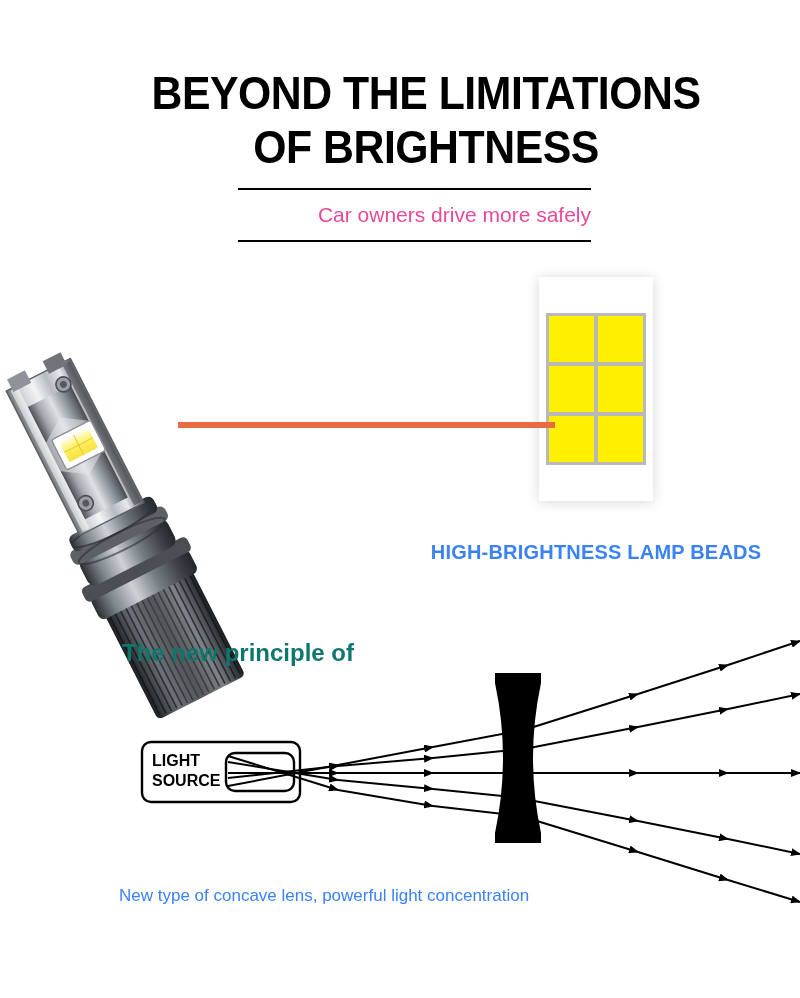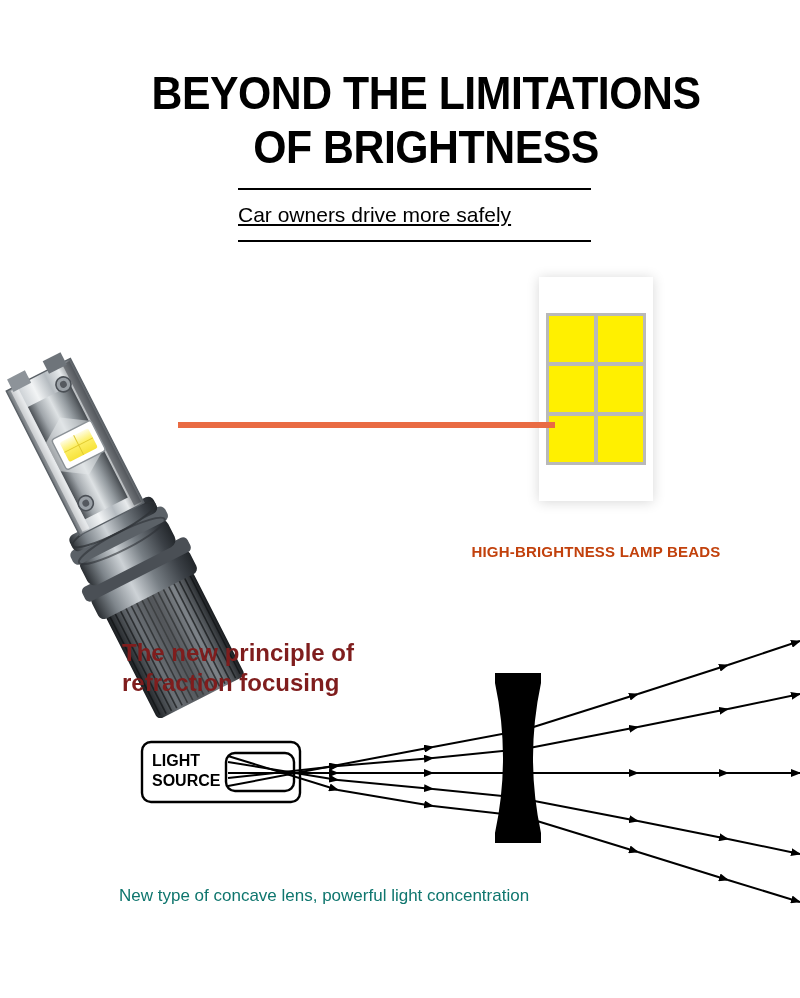--- a/index.html
+++ b/index.html
@@ -24,27 +24,26 @@
     transform: scaleX(0.93);
     transform-origin: center top;
   }
   .headline .l1 { display: block; }
   .headline .l2 { display: block; margin-top: 4px; }
 
   
   .sub-wrap { position: absolute; left: 212px; top: 188px; width: 353px; }
   .rule { width: 100%; height: 2px; background: #000; }
   .sub-text {
-    text-align: left;
+    text-align: right;
     font-size: 21px;
     line-height: 50px;
-    color: #000000;
+    color: #ec4899;
     font-weight: 400;
     letter-spacing: 0px;
-    text-decoration: underline;
   }
 
   
   .chip-card {
     position: absolute; left: 513px; top: 277px;
     width: 114px; height: 224px;
     background: #ffffff;
     box-shadow: 0 1px 12px rgba(0,0,0,0.16);
   }
   .chip-grid {
@@ -63,45 +62,45 @@
   .pointer-line {
     position: absolute; left: 152px; top: 422px;
     width: 377px; height: 6px;
     background: #e96b43;
   }
 
   
   .chip-caption {
     position: absolute; left: 400px; top: 538px; width: 340px;
     text-align: center;
-    font-size: 15px;
+    font-size: 20px;
     font-weight: 700;
     line-height: 28px;
-    color: #c2410c;
+    color: #3b82f6;
     letter-spacing: 0.2px;
   }
 
   
   .bulb { position: absolute; left: -40px; top: 318px; width: 300px; height: 400px; }
   .bulb svg { display: block; }
 
   
   .principle-heading {
     position: absolute; left: 96px; top: 638px; width: 330px;
-    font-size: 24px; font-weight: 700; line-height: 30px; color: #7f1d1d;
+    font-size: 24px; font-weight: 700; line-height: 30px; color: #0f766e;
   }
   .principle-heading span { display: block; }
 
   
   .optics { position: absolute; left: 12px; top: 610px; width: 800px; height: 300px; }
 
   
   .bottom-caption {
     position: absolute; left: 93px; top: 884px; width: 620px;
-    font-size: 17px; line-height: 24px; color: #0f766e; font-weight: 400;
+    font-size: 17px; line-height: 24px; color: #3b82f6; font-weight: 400;
   }
   .bottom-caption span { display: block; }
 </style>
 </head>
 <body>
 
 <div id="page">
 
   <div class="headline">
     <span class="l1">BEYOND THE LIMITATIONS</span>
@@ -241,21 +240,20 @@
 
   <div class="pointer-line" style="background: rgb(233, 107, 67);"></div>
 
   <div class="chip-caption">
     <span>HIGH-BRIGHTNESS</span>
     <span>LAMP BEADS</span>
   </div>
 
   <div class="principle-heading">
     <span>The new principle of</span>
-    <span>refraction focusing</span>
   </div>
 
   <div class="optics">
     <svg width="800" height="300" viewBox="0 0 800 300">
       <defs>
         <marker id="ah" markerWidth="10" markerHeight="8" refX="9" refY="4" orient="auto" markerUnits="userSpaceOnUse">
           <path d="M0,0 L10,4 L0,8 z" fill="#000"></path>
         </marker>
       </defs>
 

